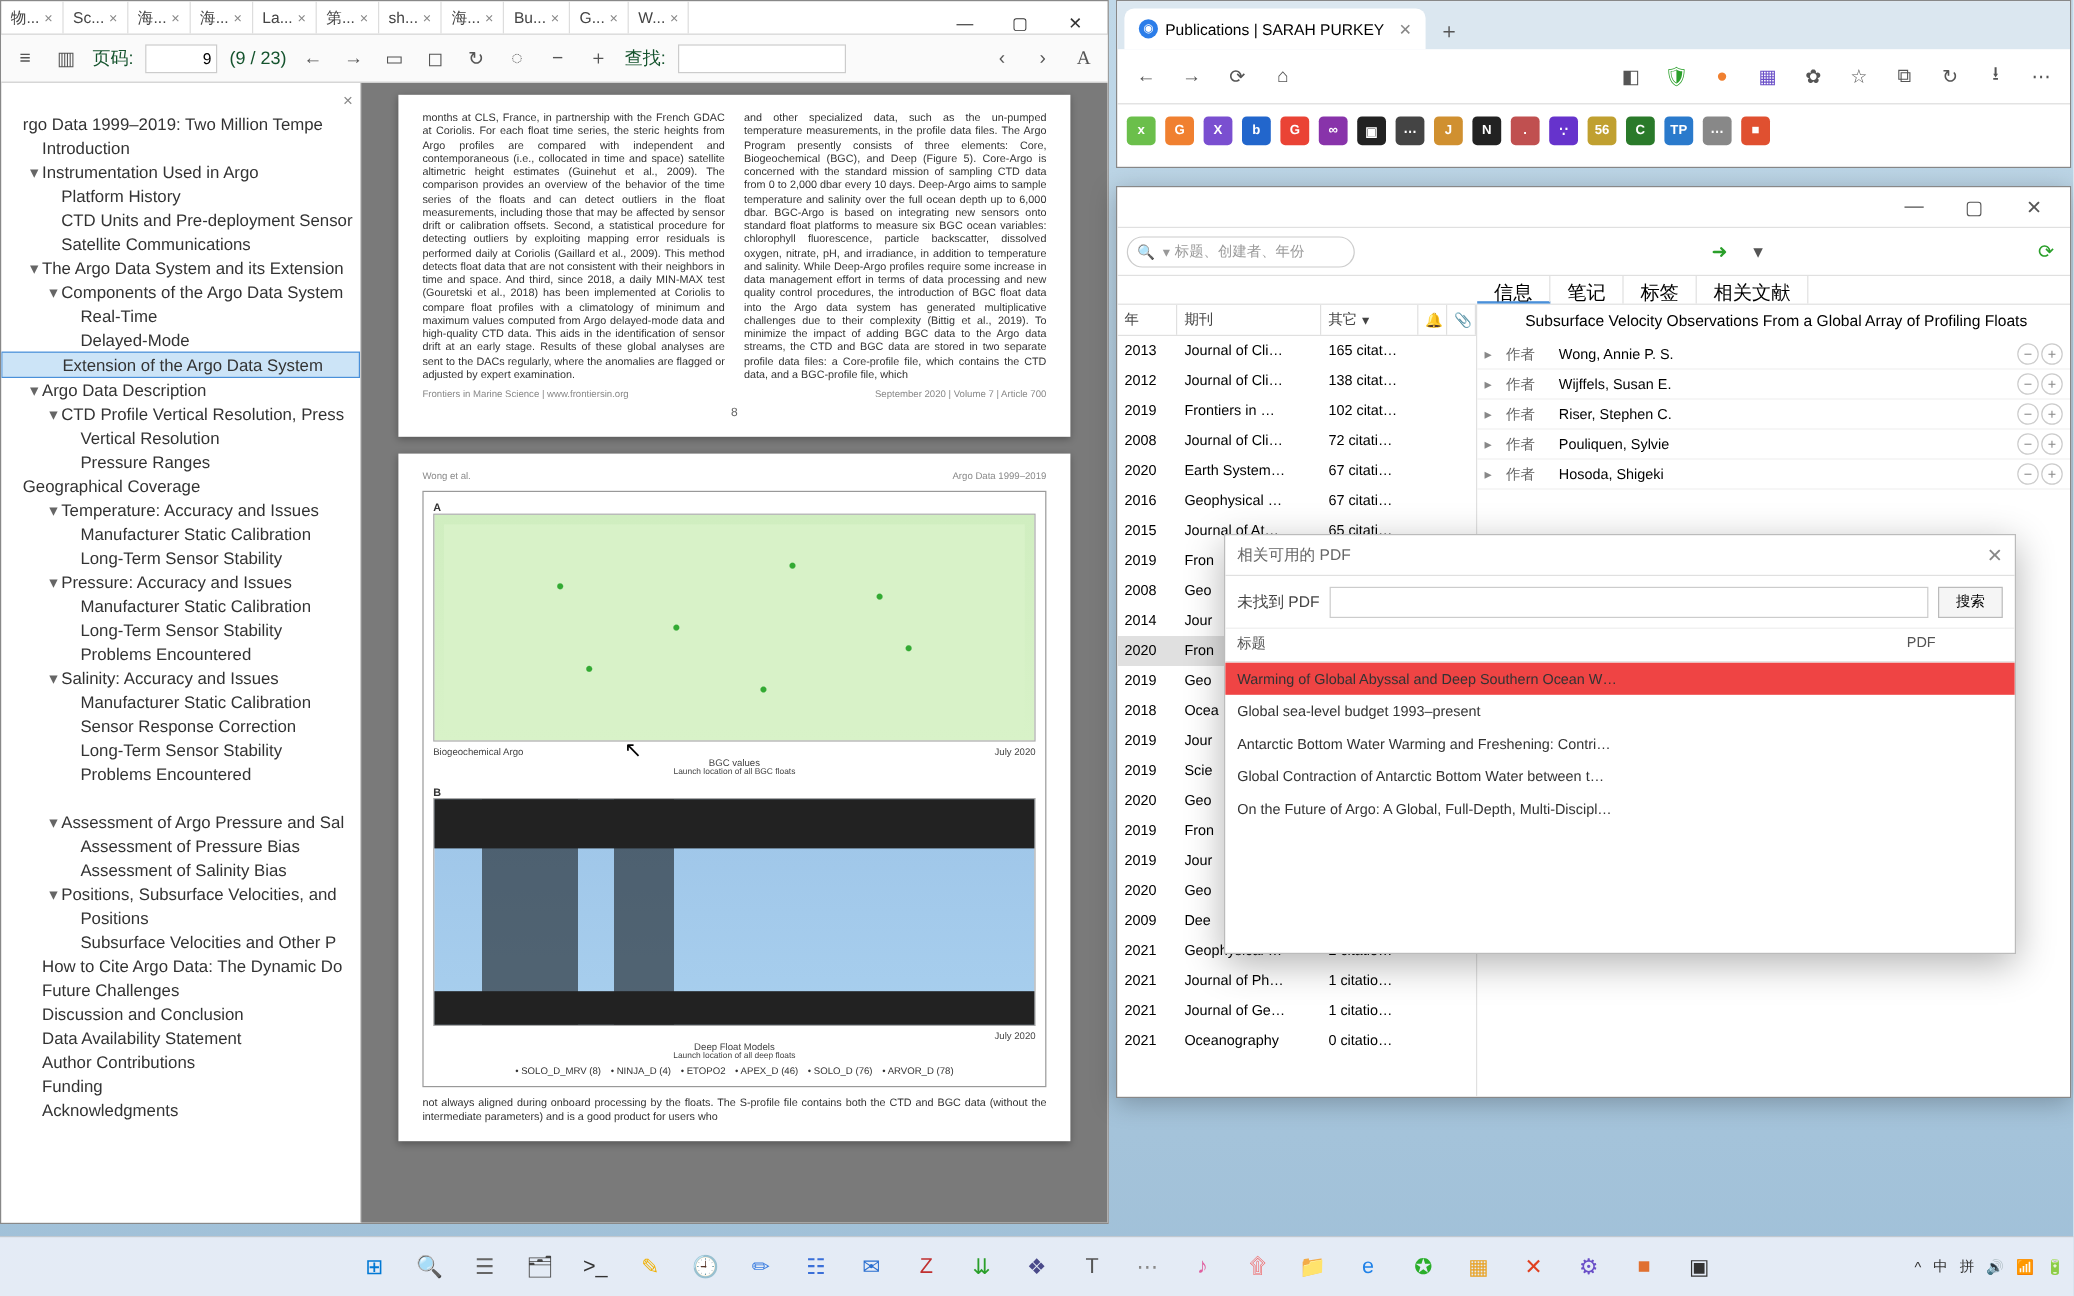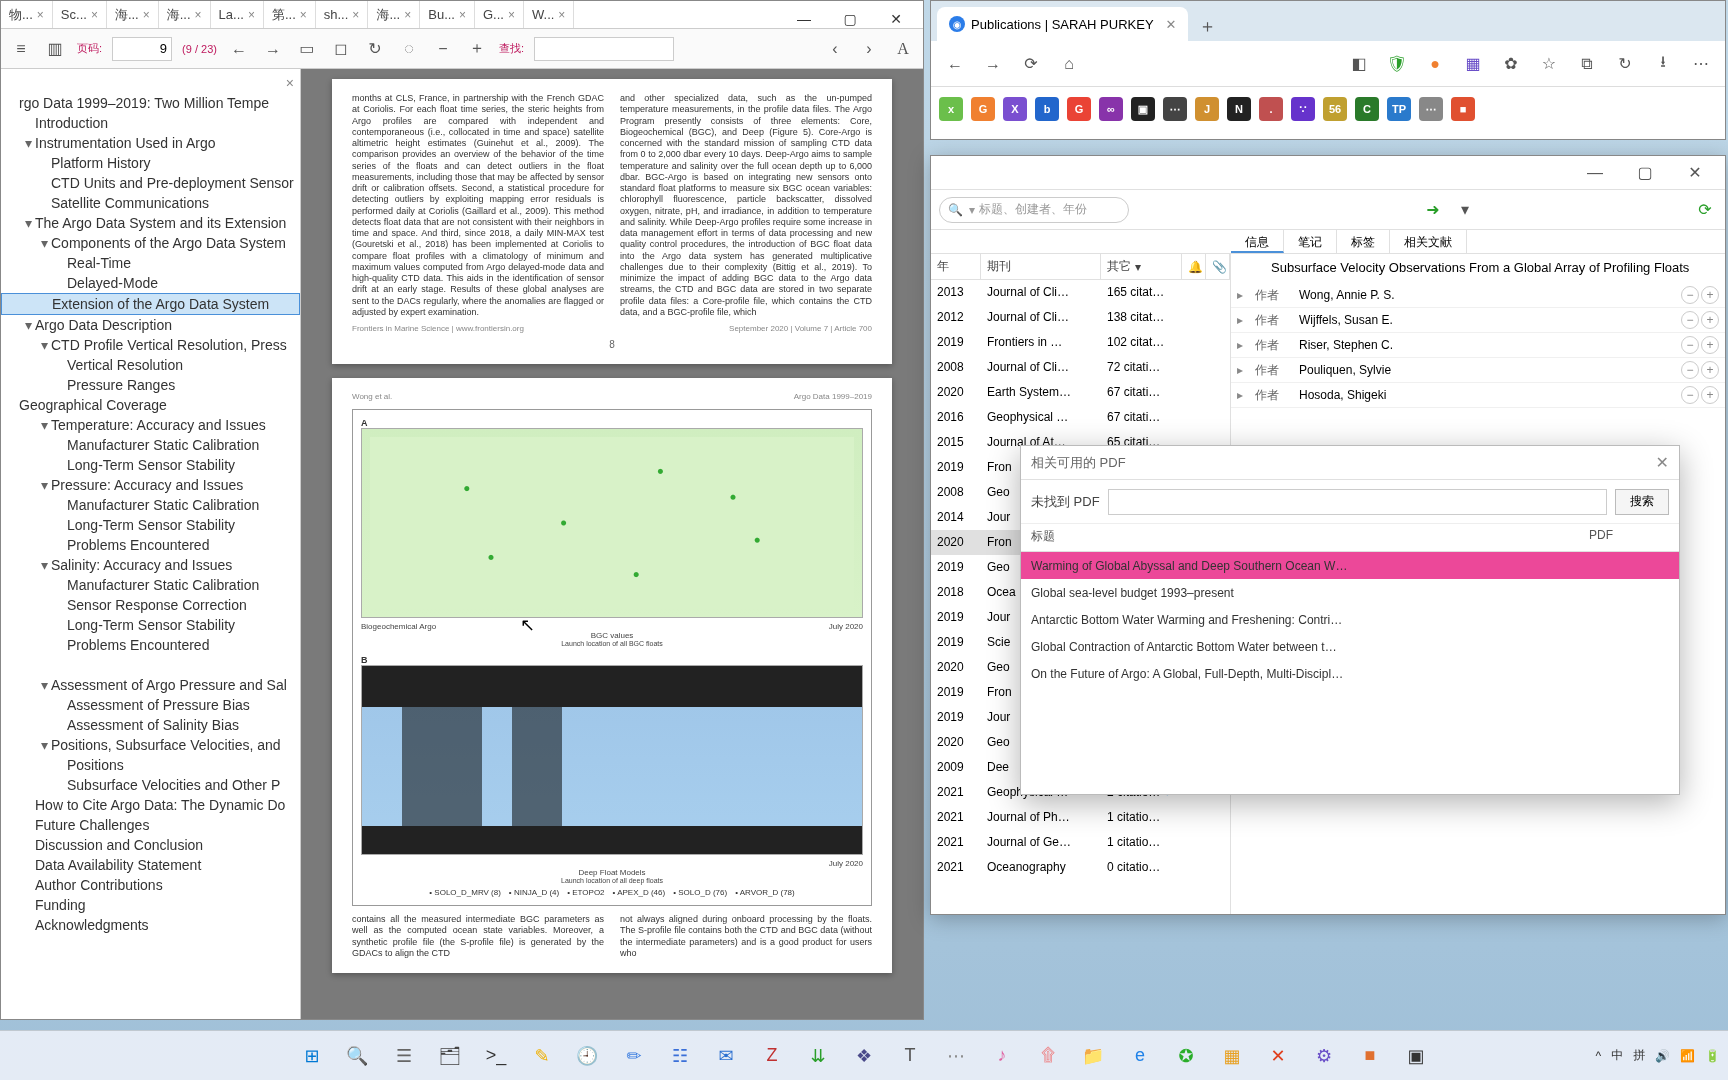--- a/index.html
+++ b/index.html
@@ -10,21 +10,21 @@
 .pdf-win{position:absolute;left:0;top:0;width:924px;height:1020px;background:#fff;border:1px solid #888;display:flex;flex-direction:column;}
 .pdf-titlebar{height:35px;background:#fff;display:flex;align-items:center;padding:0 4px;border-bottom:1px solid #ddd;}
 .wbtn{width:46px;height:30px;display:flex;align-items:center;justify-content:center;font-size:14px;color:#333;margin-left:auto;}
 .wbtn.close{color:#333;}
 .pdf-tabs{height:28px;display:flex;align-items:center;overflow:hidden;border-bottom:1px solid #ccc;}
 .pdf-tab{height:28px;padding:0 8px;display:flex;align-items:center;font-size:13px;color:#444;border-right:1px solid #ddd;white-space:nowrap;gap:4px;}
 .pdf-tab .x{font-size:12px;color:#888;}
 .pdf-toolbar{height:40px;display:flex;align-items:center;gap:10px;padding:0 8px;border-bottom:1px solid #ccc;background:#fafafa;}
 .tbtn{width:24px;height:24px;display:flex;align-items:center;justify-content:center;font-size:16px;color:#555;}
 .pagein{width:60px;height:24px;border:1px solid #ccc;text-align:right;padding:0 4px;font-size:13px;}
-.tlabel{font-size:11px;color:#be185d;}
+.tlabel{font-size:15px;color:#14532d;}
 .findin{width:140px;height:24px;border:1px solid #ccc;}
 .pdf-body{flex:1;display:flex;overflow:hidden;}
 .outline{width:300px;border-right:1px solid #ccc;overflow:auto;font-size:14px;color:#333;padding:4px 0;}
 .o-item{padding:2px 6px 2px 8px;white-space:nowrap;overflow:hidden;text-overflow:ellipsis;cursor:default;}
 .o-item.sel{background:#cce4f7;border:1px solid #4a90d9;}
 .o-item .caret{display:inline-block;width:10px;color:#666;}
 .pdf-view{flex:1;background:#7a7a7a;overflow:auto;padding:10px 18px;font-size:9px;color:#333;}
 .page{background:#fff;margin:0 auto 14px;padding:14px 20px;width:560px;box-shadow:0 2px 6px rgba(0,0,0,.3);position:relative;}
 .cols{display:flex;gap:16px;}
 .col{flex:1;text-align:justify;line-height:1.25;}
@@ -95,21 +95,21 @@
 .pop-title{height:34px;display:flex;align-items:center;padding:0 10px;border-bottom:1px solid #e0e0e0;color:#666;}
 .pop-title .x{margin-left:auto;color:#888;font-size:16px;}
 .pop-row{display:flex;align-items:center;height:44px;padding:0 10px;gap:8px;border-bottom:1px solid #eee;}
 .pop-label{color:#444;}
 .pop-input{flex:1;height:26px;border:1px solid #ccc;}
 .pop-btn{height:26px;padding:0 14px;border:1px solid #bbb;background:#f5f5f5;font-size:12px;}
 .pop-head{display:flex;height:28px;border-bottom:1px solid #e0e0e0;font-size:12px;color:#555;}
 .pop-head>div{padding:4px 10px;}
 .pop-list{flex:1;overflow:auto;}
 .pop-item{height:27px;display:flex;align-items:center;padding:0 10px;font-size:12px;color:#333;}
-.pop-item.sel{background:#ec4899;}
+.pop-item.sel{background:#ef4444;}
 
 
 .taskbar{position:absolute;left:0;bottom:0;right:0;height:50px;background:rgba(235,240,248,.9);display:flex;align-items:center;justify-content:center;gap:6px;border-top:1px solid #c0c8d0;}
 .tb{width:40px;height:40px;border-radius:6px;display:flex;align-items:center;justify-content:center;font-size:18px;}
 .tray{position:absolute;right:8px;display:flex;align-items:center;gap:10px;font-size:12px;color:#333;}
 
 
 .cursor{position:absolute;left:520px;top:614px;font-size:18px;color:#000;pointer-events:none;}
 </style>
 </head>
@@ -278,21 +278,20 @@
         <div class="legend" id="figB-legend">
               <span>• SOLO_D_MRV (8)</span>
               <span>• NINJA_D (4)</span>
               <span>• ETOPO2</span>
               <span>• APEX_D (46)</span>
               <span>• SOLO_D (76)</span>
               <span>• ARVOR_D (78)</span>
             </div>
       </div>
       <div class="cols" style="margin-top:8px;">
-        <div class="col">contains all the measured intermediate BGC parameters as well as the computed ocean state variables. Moreover, a synthetic profile file (the S-profile file) is generated by the GDACs to align the CTD</div>
         <div class="col">not always aligned during onboard processing by the floats. The S-profile file contains both the CTD and BGC data (without the intermediate parameters) and is a good product for users who</div>
       </div>
     </div>
   </div>
  </div>
 </div>
 
 <div class="edge-win">
   <div class="edge-tabs">
     <div class="edge-tab">
@@ -352,21 +351,21 @@
       <span>🔍</span>
       <span style="margin-left:2px;">▾</span>
       <span style="flex:1;">标题、创建者、年份</span>
     </div>
     <div style="flex:1"></div>
     <div class="tbtn" style="color:#2a9f2a;">➜</div>
     <div class="tbtn">▾</div>
     <div style="width:200px;"></div>
     <div class="tbtn" style="color:#2a9f2a;">⟳</div>
   </div>
-  <div style="display:flex;height:24px;border-bottom:1px solid #e0e0e0;font-size:12px;">
+  <div style="display:flex;height:24px;border-bottom:1px solid #e0e0e0;font-size:16px;">
     <div style="width:300px;"></div>
     <div id="zot-tabs" style="display:flex;flex:1;">
         <div style="padding: 4px 14px; border-right: 1px solid rgb(224, 224, 224); border-bottom: 2px solid rgb(74, 144, 217);">信息</div>
         <div style="padding: 4px 14px; border-right: 1px solid rgb(224, 224, 224);">笔记</div>
         <div style="padding: 4px 14px; border-right: 1px solid rgb(224, 224, 224);">标签</div>
         <div style="padding: 4px 14px; border-right: 1px solid rgb(224, 224, 224);">相关文献</div>
       </div>
   </div>
   <div class="zot-body">
     <div class="zot-list">

